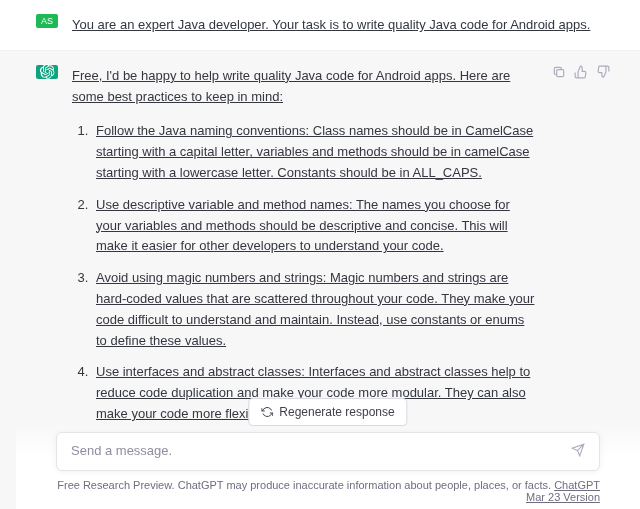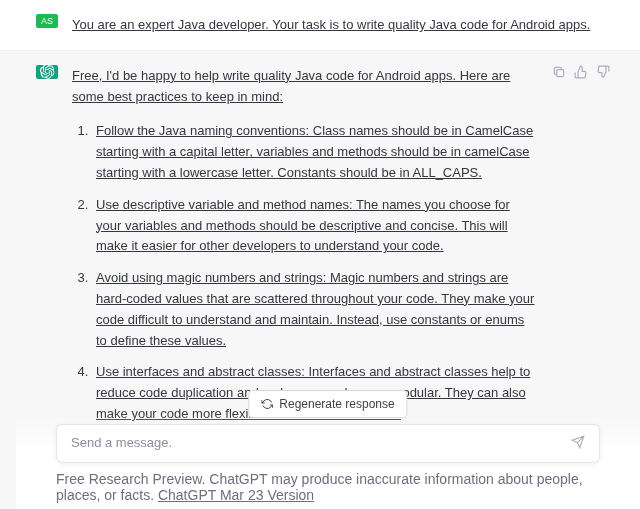--- a/index.html
+++ b/index.html
@@ -98,22 +98,22 @@
     .input-box input {
       flex: 1;
       border: none;
       outline: none;
       font-size: 13px;
       color: #343541;
     }
     .input-box input::placeholder { color: #8e8ea0; }
     .send-icon { color: #acacbe; cursor: pointer; }
     .footer-text {
-      text-align: left;
-      font-size: 14px;
+      text-align: right;
+      font-size: 11px;
       color: #6e6e80;
       margin-top: 8px;
     }
     .footer-text a { color: #6e6e80; text-decoration: underline; }
     .scroll-area {
       height: 100%;
       overflow: hidden;
     }
   </style>
 </head>

